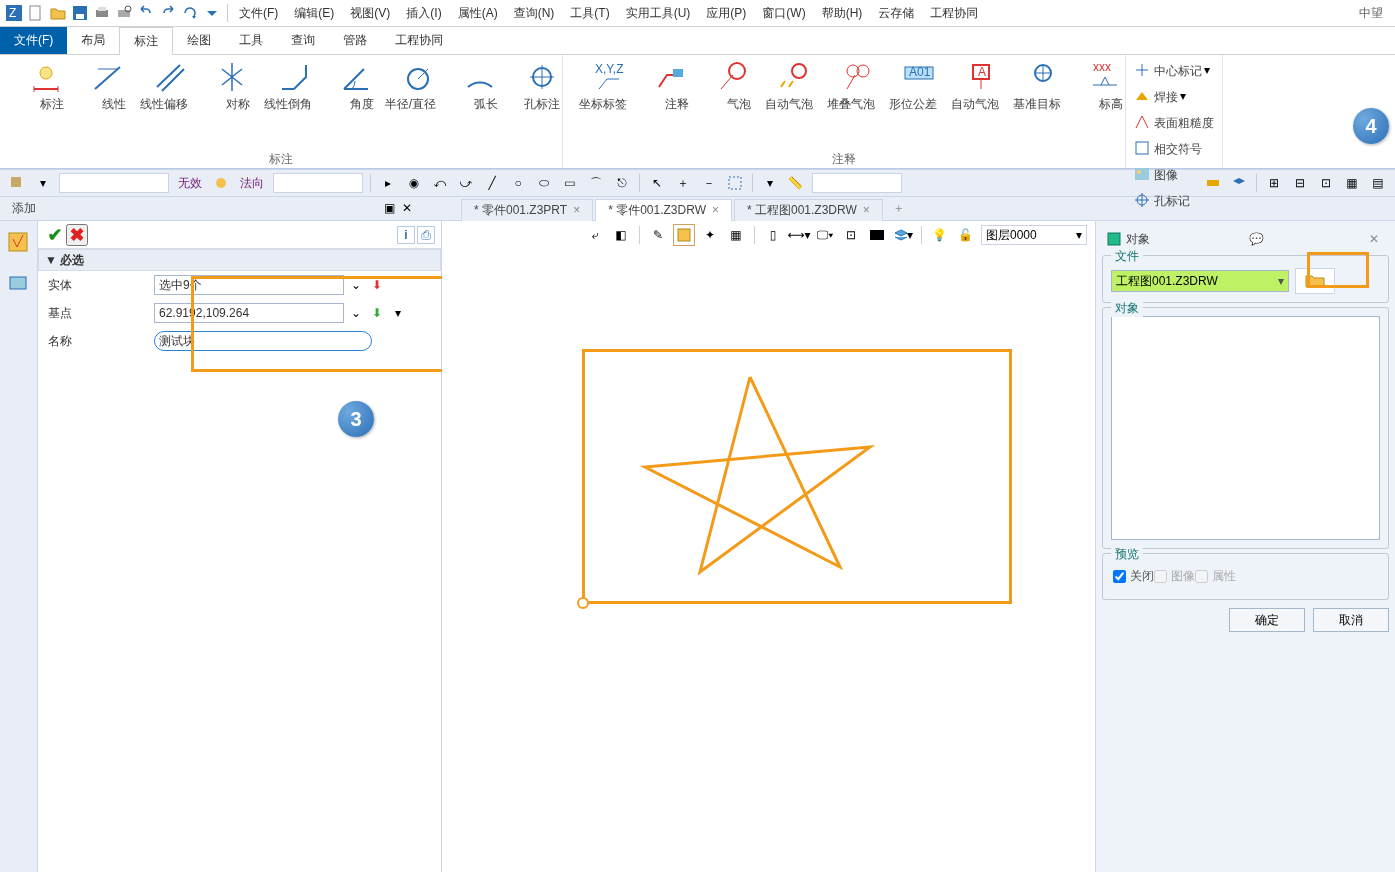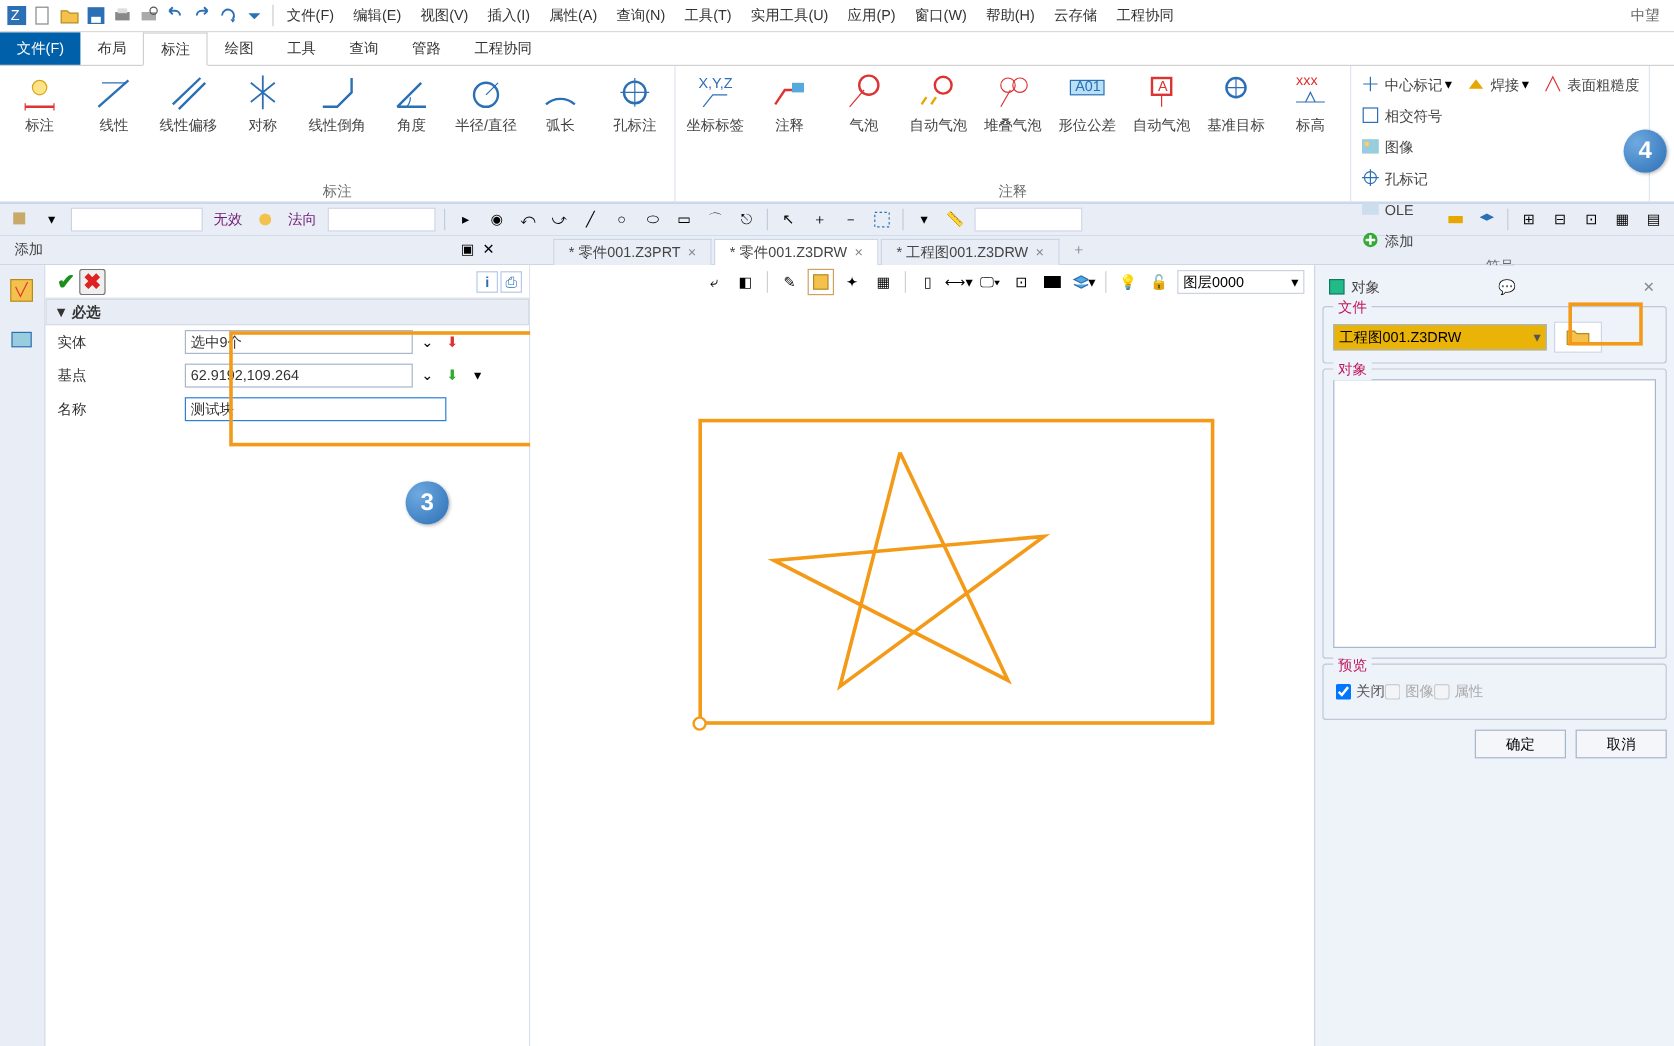--- a/index.html
+++ b/index.html
@@ -10,21 +10,21 @@
 .qat .qmenu{padding:0 8px;cursor:pointer;color:#333}
 .qat .brand{margin-left:auto;color:#666;padding:0 8px}
 .ribbon-tabs{height:28px;background:#fff;display:flex;align-items:stretch;border-bottom:1px solid #d0d0d0}
 .ribbon-tab{padding:5px 14px;cursor:pointer;color:#333}
 .ribbon-tab.file{background:#0060a9;color:#fff}
 .ribbon-tab.active{background:#fff;border:1px solid #d0d0d0;border-bottom:1px solid #fff;margin-bottom:-1px}
 .ribbon{height:114px;background:#fff;display:flex;border-bottom:1px solid #b7caea}
 .rg{display:flex;flex-direction:column;align-items:stretch;padding:2px 2px 0 2px;border-right:1px solid #e0e6ef}
 .rg .row{display:flex;align-items:flex-start;flex:1}
 .rg .lbl{text-align:center;height:18px;line-height:18px;color:#6b6b6b}
-.rb{display:flex;flex-direction:column;align-items:center;width:62px;padding:2px 0;cursor:pointer}
+.rb{display:flex;flex-direction:column;align-items:flex-end;width:62px;padding:2px 0;cursor:pointer}
 .rb .ic{width:36px;height:36px;display:block}
 .rb .tx{color:#444;text-align:center;line-height:14px;margin-top:2px;white-space:pre-wrap}
 .rg.small .rb{flex-direction:row;width:auto;padding:0 6px;height:26px;align-items:center}
 .rg.small .rb .ic{width:16px;height:16px;margin-right:4px}
 .rg.small .row{flex-direction:column}
 .sub-tool{height:28px;background:#e9eef6;border-top:1px solid #cdd6e6;border-bottom:1px solid #cdd6e6;display:flex;align-items:center;padding:0 4px}
 .sub-tool .si{width:22px;height:22px;display:inline-flex;align-items:center;justify-content:center;margin:0 2px;cursor:pointer}
 .sub-tool .stxt{padding:0 6px;color:#701a75}
 .sub-tool .scombo{width:110px;height:20px;border:1px solid #cbd3e3;background:#fff;margin:0 3px}
 .sub-tool .ssep{width:1px;height:18px;background:#c4ccdb;margin:0 4px}
@@ -44,37 +44,37 @@
 .panel .phd .ok{width:22px;height:22px;background:#fff;border:none;cursor:pointer;display:flex;align-items:center;justify-content:center;color:#1a8f1a;font-size:18px;font-weight:bold}
 .panel .phd .cancel{width:22px;height:22px;cursor:pointer;color:#d22;font-size:18px;font-weight:bold;display:flex;align-items:center;justify-content:center}
 .panel .phd .r{margin-left:auto;display:flex;gap:2px}
 .panel .phd .r .b{width:18px;height:18px;border:1px solid #b7caea;background:#fff;cursor:pointer;display:flex;align-items:center;justify-content:center}
 .panel .sect{height:22px;background:#e8edf5;border:1px solid #d6dbe5;display:flex;align-items:center;padding:0 6px;font-weight:bold;color:#333}
 .panel .sect .tri{margin-right:3px}
 .panel .highlight{position:absolute;border:3px solid #f39b19;pointer-events:none;left:153px;top:55px;width:299px;height:96px}
 .panel .frow{display:flex;align-items:center;height:28px;padding:4px 6px}
 .panel .frow .flab{width:110px;color:#333;padding-left:4px}
 .panel .frow .fin{flex:0 0 190px;height:20px;border:1px solid #a6b6cc;background:#fff;padding:0 4px;color:#333}
-.panel .frow .fin.focus{border:1px solid #2a7fd6;border-radius:0;width:218px;flex:0 0 218px}
+.panel .frow .fin.focus{border:1px solid #2a7fd6;border-radius:10px;width:218px;flex:0 0 218px}
 .panel .frow .fbtn{width:18px;height:18px;margin-left:3px;cursor:pointer;display:flex;align-items:center;justify-content:center}
 .canvas-wrap{flex:1;position:relative;background:#fff;display:flex;flex-direction:column}
 .canvas-tb{height:28px;display:flex;align-items:center;justify-content:flex-end;padding:0 8px;gap:4px;background:#fff}
 .canvas-tb .ct{width:22px;height:22px;cursor:pointer;display:flex;align-items:center;justify-content:center;border:1px solid transparent}
 .canvas-tb .ct.framed{border:1px solid #d0a060}
 .canvas-tb .csep{width:1px;height:18px;background:#d0d0d0;margin:0 3px}
 .canvas-tb .layercombo{width:106px;height:20px;border:1px solid #cbd3e3;padding:0 4px;display:flex;align-items:center}
 .canvas{flex:1;position:relative;background:#fff}
 .drawing{position:absolute;left:140px;top:100px;width:430px;height:255px;border:3px solid #f39b19}
 .drawing .origin{position:absolute;left:-8px;bottom:-8px;width:12px;height:12px;border:2px solid #f39b19;border-radius:50%;background:#fff}
 .rightpanel{width:300px;background:#eef2f9;border-left:1px solid #cdd6e6;padding:6px}
 .rightpanel .rph{height:24px;display:flex;align-items:center;padding:0 4px;color:#444}
 .rightpanel .rph .ri{margin-left:auto;cursor:pointer;color:#888;margin-right:6px}
 .rightpanel .grp{border:1px solid #c0c8d5;border-radius:3px;margin:4px 0;padding:8px 8px;position:relative}
-.rightpanel .grp .gl{position:absolute;top:-8px;left:8px;background:#eef2f9;padding:0 4px;color:#be185d}
-.rightpanel .combo{width:178px;height:22px;border:1px solid #a6b6cc;background:#eab308;display:inline-flex;align-items:center;padding:0 4px}
+.rightpanel .grp .gl{position:absolute;top:-8px;left:8px;background:#eef2f9;padding:0 4px;color:#0f766e}
+.rightpanel .combo{width:178px;height:22px;border:1px solid #a6b6cc;background:#bef264;display:inline-flex;align-items:center;padding:0 4px}
 .rightpanel .combo .dd{margin-left:auto;color:#555}
 .rightpanel .openbtn{width:40px;height:26px;display:inline-flex;align-items:center;justify-content:center;border:1px solid #cdd6e6;background:#fff;margin-left:6px;cursor:pointer}
 .rightpanel .filehl{position:absolute;border:3px solid #f39b19;left:204px;top:-4px;width:62px;height:36px;pointer-events:none}
 .rightpanel .listbox{width:100%;height:224px;border:1px solid #a6b6cc;background:#fff}
 .rightpanel .chkrow{display:flex;padding:6px 2px}
 .rightpanel .chkrow label{display:flex;align-items:center;gap:4px;color:#555}
 .rightpanel .chkrow input{width:13px;height:13px}
 .rightpanel .chkrow label.dis{color:#aaa}
 .rightpanel .btnrow{display:flex;justify-content:flex-end;gap:8px;margin-top:8px}
 .rightpanel .btnrow button{width:76px;height:24px;border:1px solid #a6b6cc;background:#f4f6fa;cursor:pointer}
@@ -299,21 +299,21 @@
             <text x="6" y="12" fill="#d33" font-size="9">xxx</text>
             <path d="M6 26h24M14 26l4-8 4 8" fill="none" stroke="#2b6fb5"></path>
           </svg>
           <span class="tx">标高</span>
         </div>
     </div>
     <div class="lbl">注释</div>
   </div>
   <div class="rg small">
     <div class="row">
-      <div style="display:flex;">
+      <div style="display:flex;flex-direction:column">
         <div class="rb">
             <svg class="ic">
               <path d="M8 2v12M2 8h12" stroke="#2b6fb5"></path>
             </svg>
             <span class="tx">中心标记</span>
             <span style="margin-left:2px">▾</span>
           </div>
         <div class="rb">
             <svg class="ic">
               <path d="M2 12l6-8 6 8" fill="#e7a700"></path>

